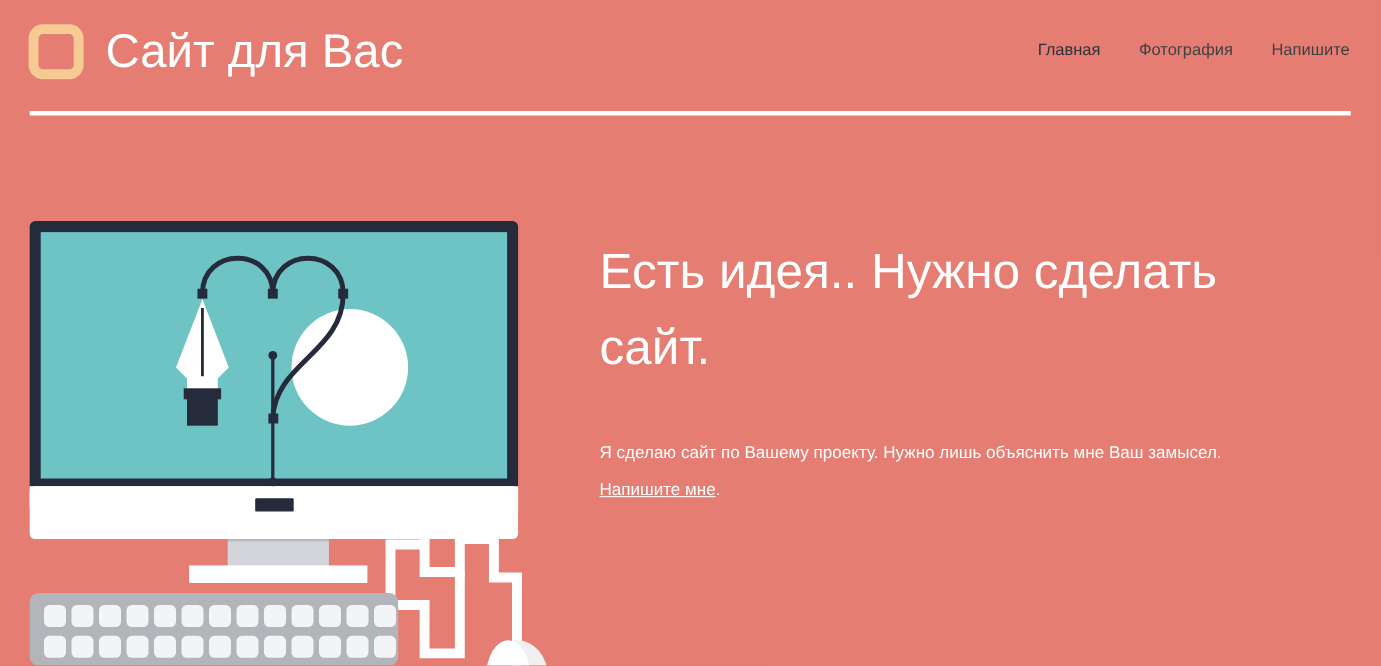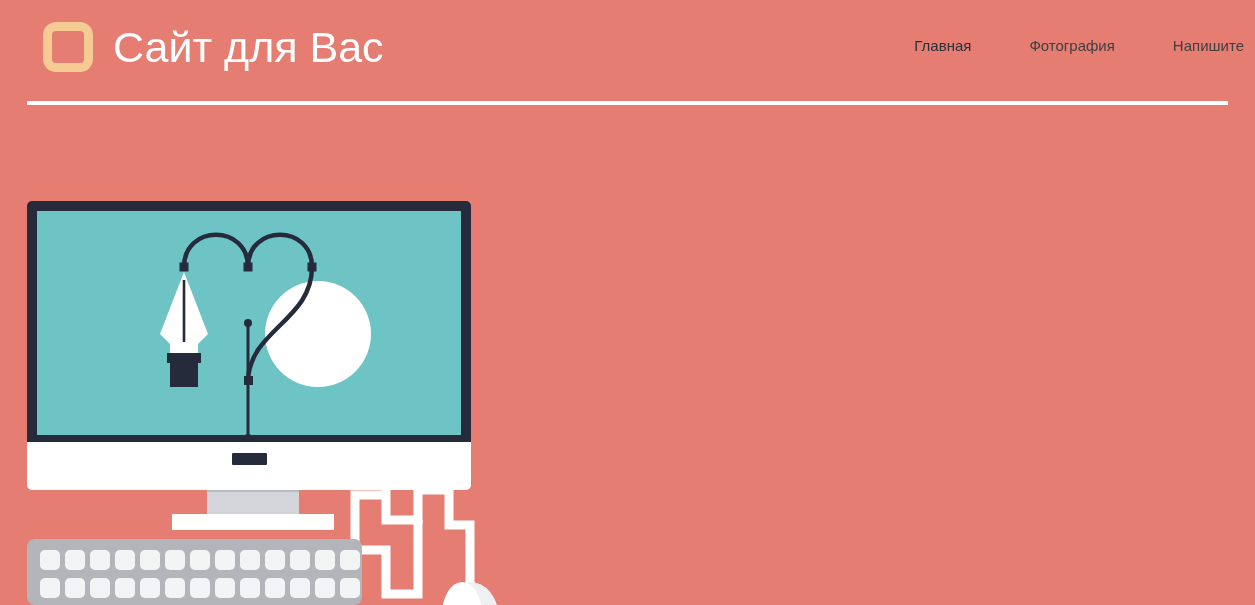--- a/index.html
+++ b/index.html
@@ -20,21 +20,21 @@
   .page {
     position: relative;
     width: 1255px;
     height: 605px;
     overflow: hidden;
   }
 
   
   .site-header {
     position: absolute;
-    left: 43px;
+    left: 26px;
     top: 0;
     width: 1201px;
     height: 104px;
   }
 
   .brand {
     position: absolute;
     left: 0;
     top: 17px;
     display: flex;
@@ -60,21 +60,21 @@
     letter-spacing: 0px;
     white-space: nowrap;
   }
 
   .main-nav {
     position: absolute;
     right: 0;
     top: 38px;
     display: flex;
     align-items: flex-start;
-    gap: 58px;
+    gap: 35px;
   }
 
   .nav-link {
     color: #404040;
     font-size: 15px;
     text-decoration: none;
     white-space: nowrap;
     line-height: 1;
     cursor: pointer;
   }
@@ -145,20 +145,24 @@
     <nav class="main-nav">
       <a class="nav-link is-active" href="#">Главная</a>
       <a class="nav-link" href="#">Фотография</a>
       <a class="nav-link" href="#">Напишите</a>
     </nav>
 
   </header>
 
   <div class="header-rule"></div>
 
+  <section class="hero-text">
+    <h1 class="hero-heading">Есть идея.. Нужно сделать сайт.</h1>
+    <p class="hero-paragraph"><span>Я сделаю сайт по Вашему проекту. Нужно лишь объяснить мне Ваш замысел. </span><a class="contact-link" href="#">Напишите мне</a><span>.</span></p>
+  </section>
 
   <div class="illustration">
     <svg width="540" height="415" viewBox="0 0 540 415" xmlns="http://www.w3.org/2000/svg">
 
       <g>
         <path d="M386,295 L386,305 L386,330 L418,330 L418,300 L449,300 L449,335 L470,335 L470,420" fill="none" stroke="#ffffff" stroke-width="9" stroke-linejoin="miter" stroke-linecap="butt"></path>
         <path d="M386,305 L355,305 L355,360 L386,360 L386,404 L418,404 L418,330" fill="none" stroke="#ffffff" stroke-width="9" stroke-linejoin="miter" stroke-linecap="butt"></path>
       </g>
 
       <g>

